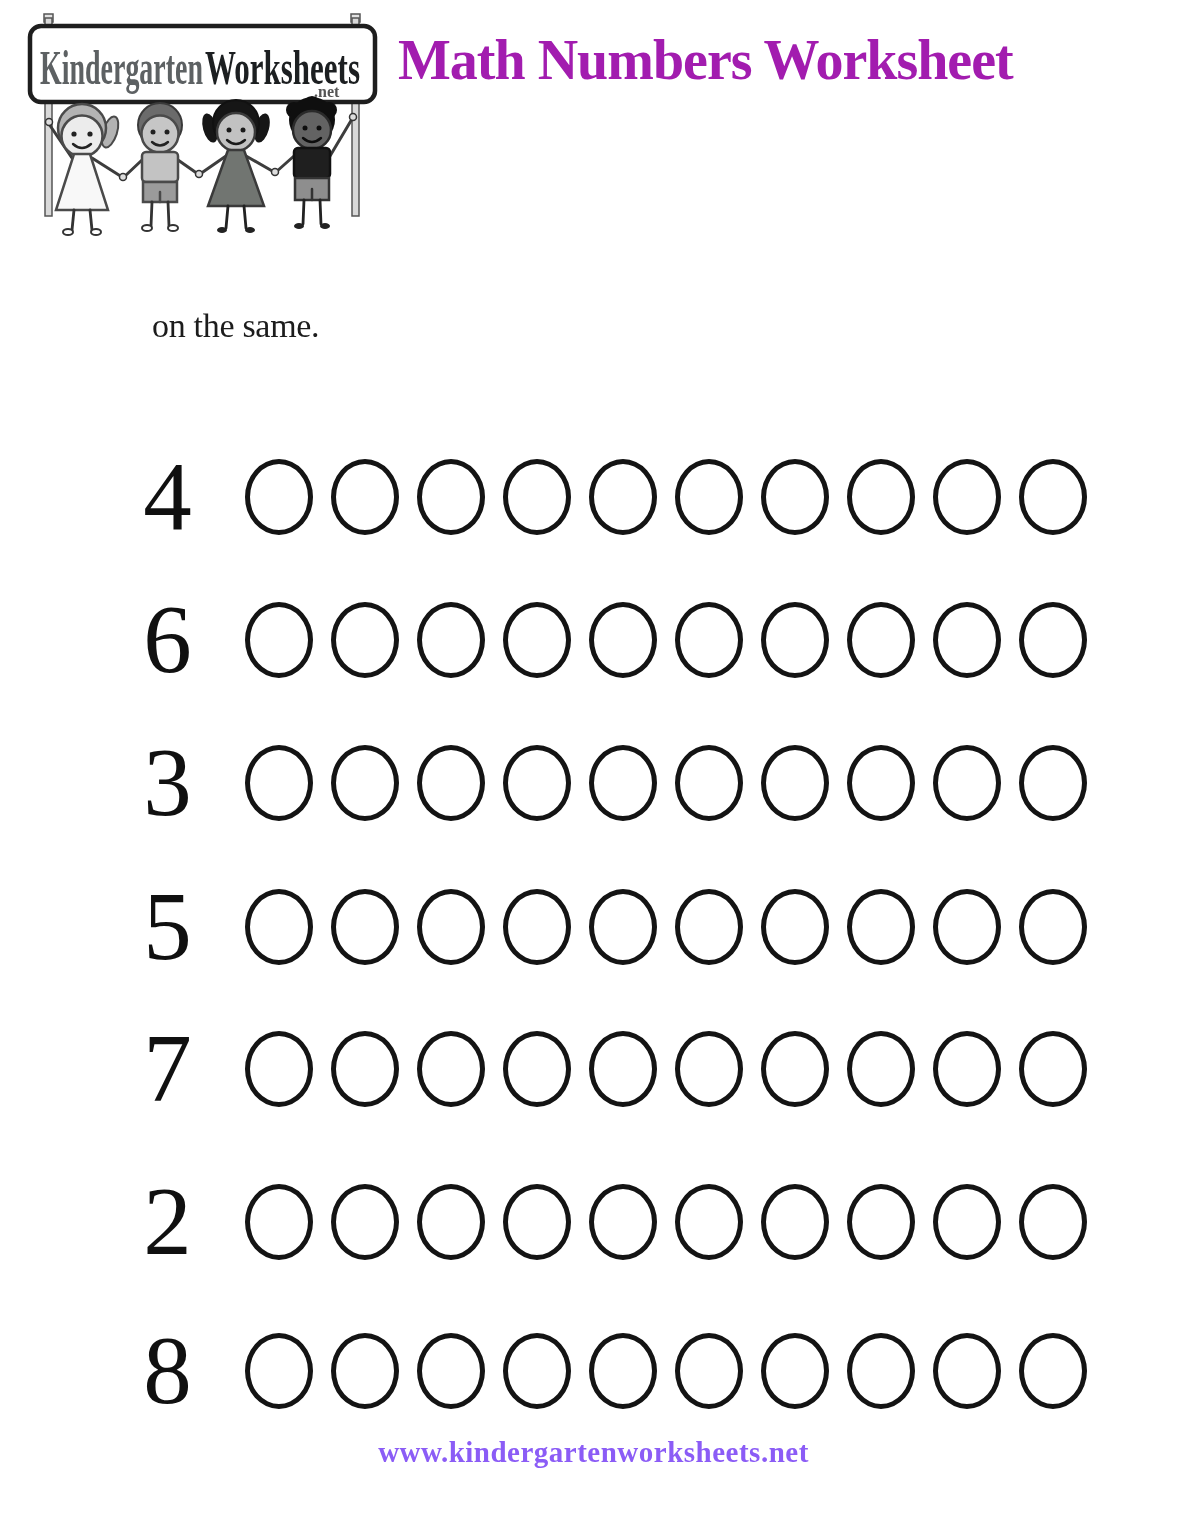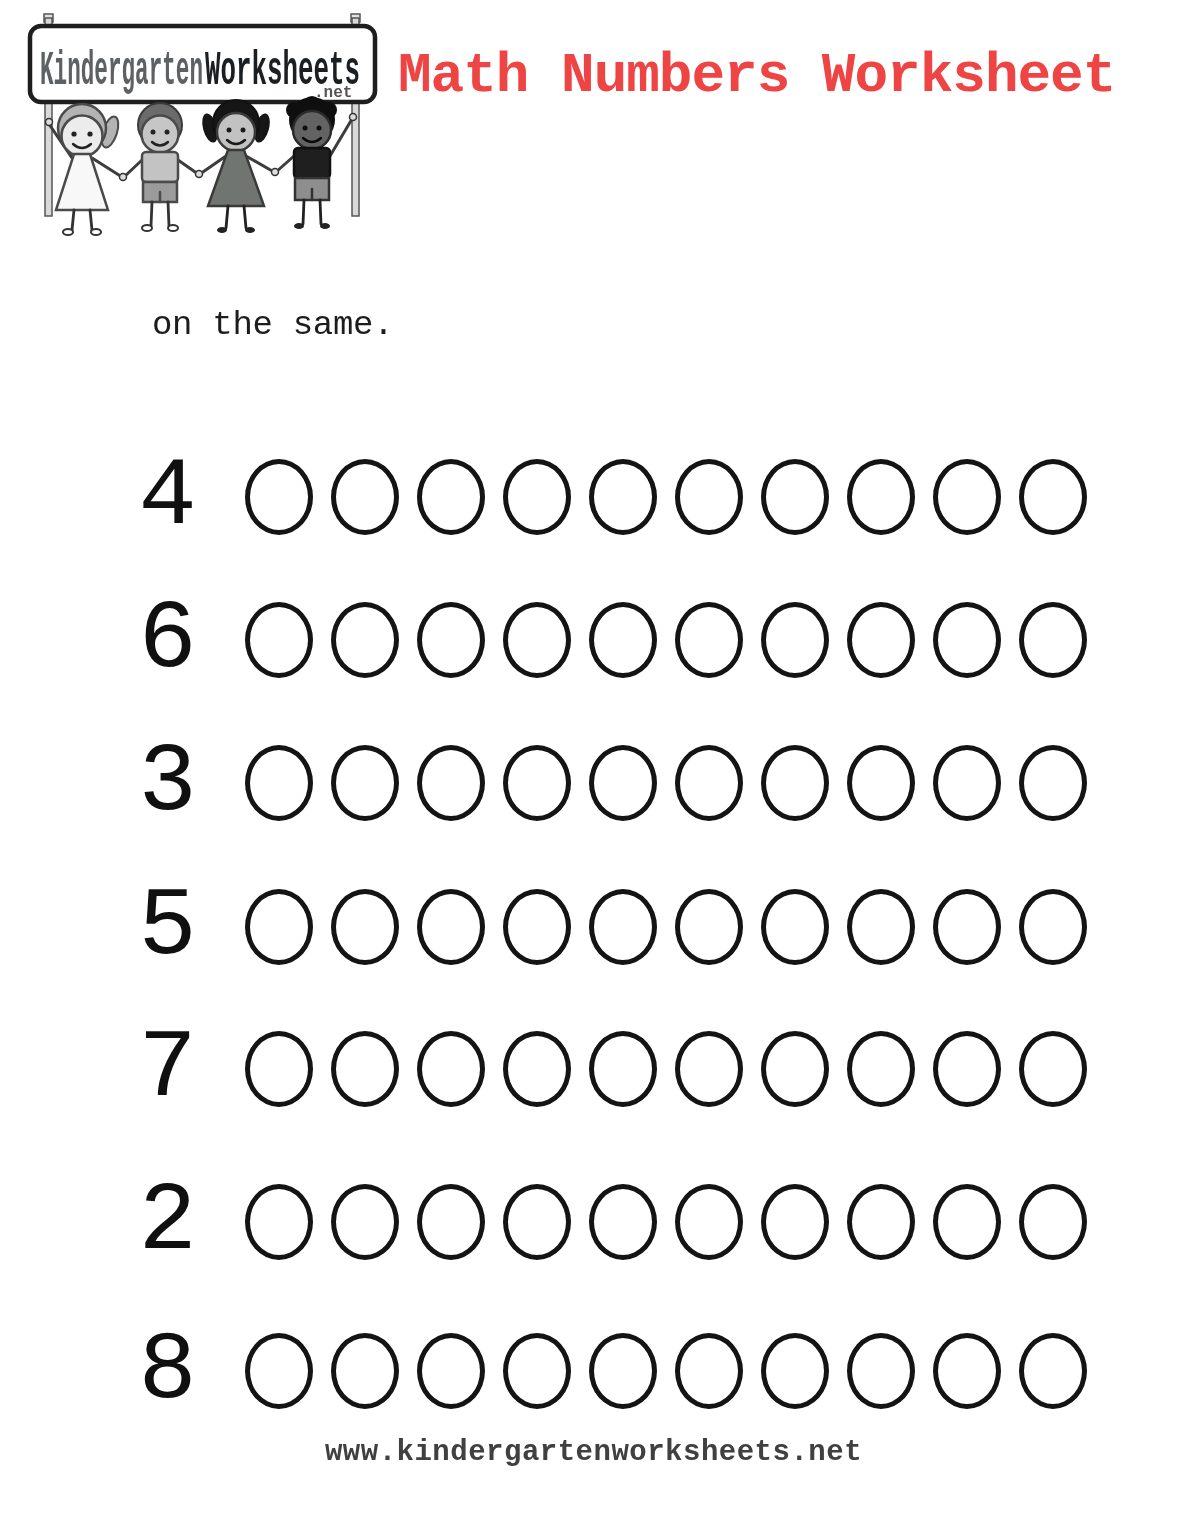--- a/index.html
+++ b/index.html
@@ -2,29 +2,29 @@
 <html><head>
 <meta charset="utf-8">
 <style>
   html,body{margin:0;padding:0;background:#e8e8e8;}
   .page{
     position:relative;
     width:1187px;height:1536px;
     background:#ffffff;
     margin:0 auto;
     overflow:hidden;
-    font-family:Liberation Mono, monospace;
+    font-family:Liberation Serif, serif;
     color:#141414;
   }
   
   .logo{position:absolute;left:22px;top:6px;width:380px;height:240px;}
   
   .title{
-    position:absolute;left:398px;top:44px;
-    font-size:56px;font-weight:600;letter-spacing:-1px;color:#ef4444;
+    position:absolute;left:398px;top:28px;
+    font-size:56px;font-weight:600;letter-spacing:-1px;color:#a21caf;
     white-space:nowrap;
   }
   
   .name-row{
     position:absolute;left:618px;top:204px;
     display:flex;align-items:flex-end;
   }
   .name-label{font-size:47px;line-height:1;color:#1d1d1d;}
   .name-line{
     display:inline-block;width:390px;height:0;
@@ -48,21 +48,21 @@
   .circles{display:flex;gap:18px;align-items:center;}
   .circle{
     width:68px;height:76px;
     border:5px solid #141414;border-radius:50%;
     box-sizing:border-box;background:transparent;
     flex:0 0 auto;
   }
   
   .footer{
     position:absolute;left:0;right:0;top:1436px;
-    text-align:center;font-size:29px;font-weight:bold;color:#404040;
+    text-align:center;font-size:29px;font-weight:bold;color:#8b5cf6;
     letter-spacing:0.5px;
   }
 </style>
 </head>
 <body>
 
 <div class="page">
 
   <svg class="logo" viewBox="0 0 380 240">
 

